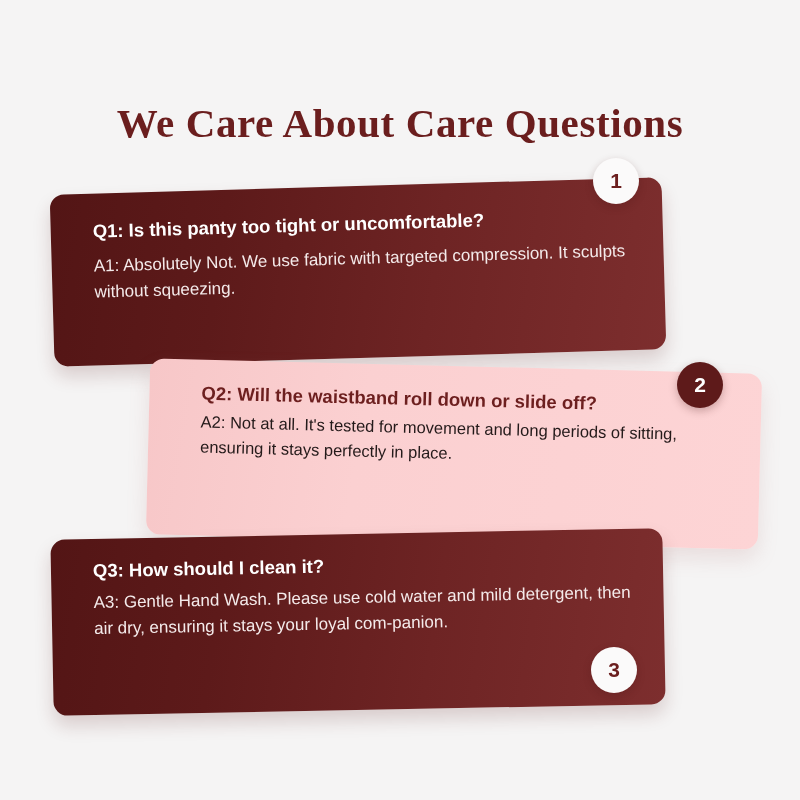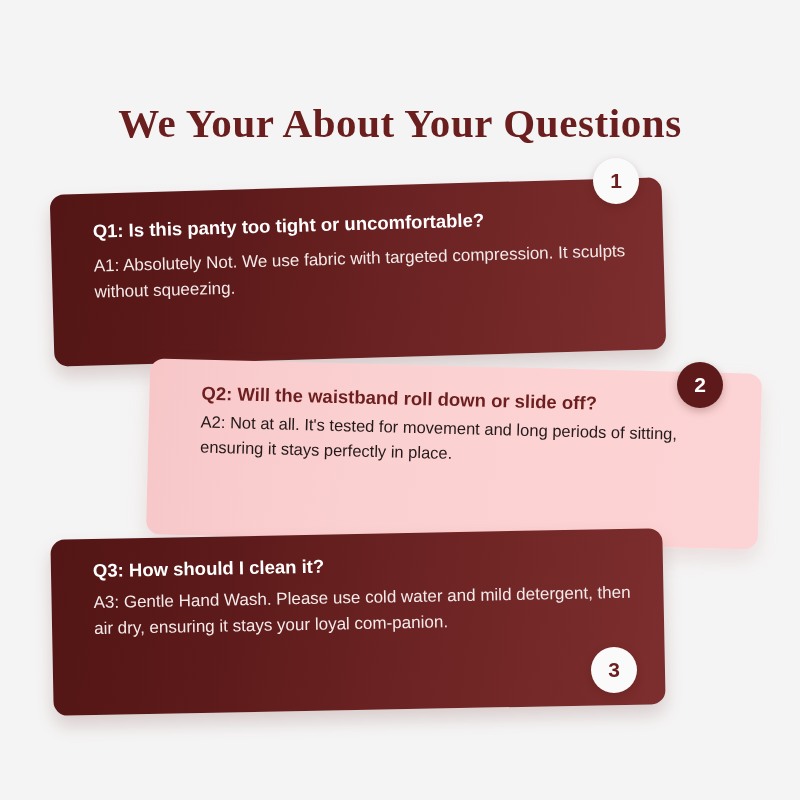--- a/index.html
+++ b/index.html
@@ -140,21 +140,21 @@
 
   #badge-1 { left: 593px; top: 158px; }
   #badge-2 { left: 677px; top: 362px; }
   #badge-3 { left: 591px; top: 647px; }
 </style>
 </head>
 <body>
 
 <div id="faq-page">
 
-  <h1 class="page-title">We Your About Your Questions</h1>
+  <h1 class="page-title">We Care About Care Questions</h1>
 
   <div class="card card-dark on-dark" id="card-1">
     <div class="card-body">
       <p class="q-text">Q1: Is this panty too tight or uncomfortable?</p>
       <p class="a-text">A1: Absolutely Not. We use fabric with targeted compression. It sculpts without squeezing.</p>
     </div>
   </div>
   <div class="badge badge-light" id="badge-1">1</div>
 
   <div class="card card-pink on-pink" id="card-2">

